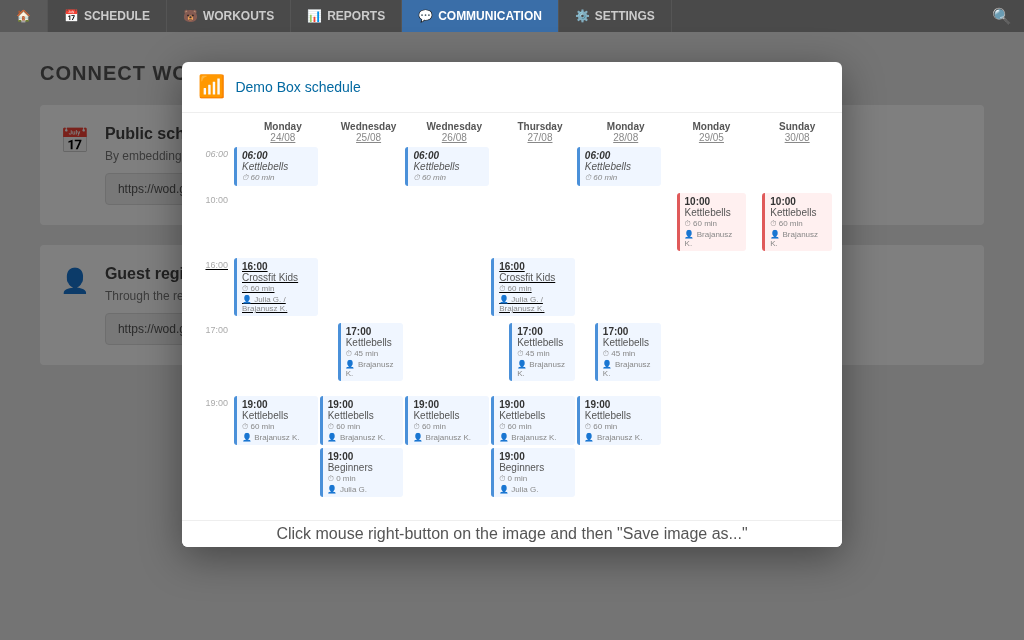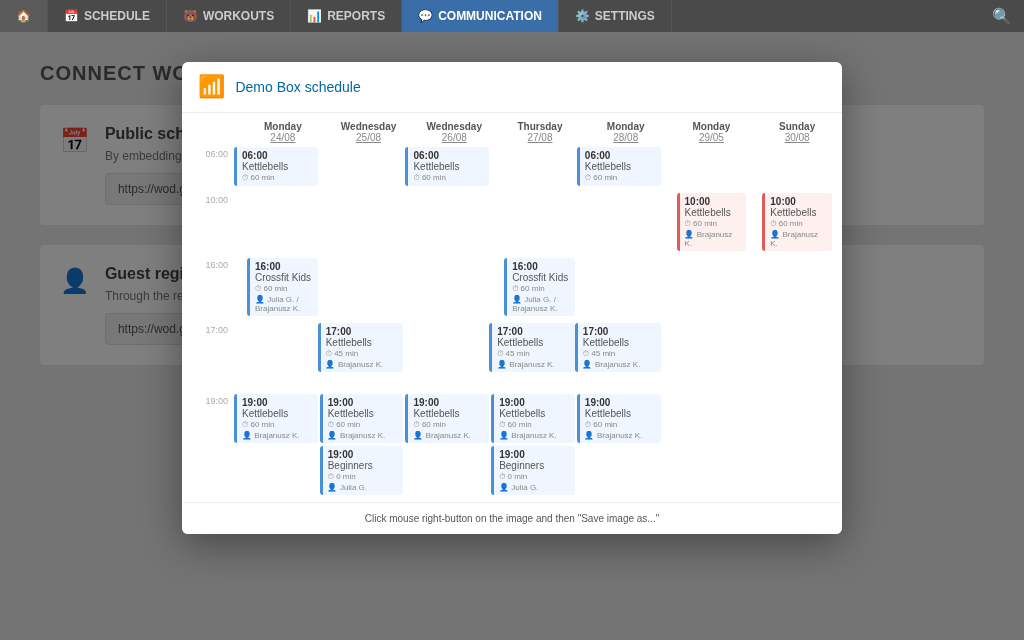--- a/index.html
+++ b/index.html
@@ -185,23 +185,23 @@
       text-align: center;
       font-size: 9px;
       color: #aaa;
       border-top: 1px solid #eee;
       flex-shrink: 0;
     }
 
     
     .instruction-bar {
       background: white;
-      padding: 10px;
+      padding: 4px;
       text-align: center;
-      font-size: 10px;
+      font-size: 16px;
       color: #555;
       border-top: 1px solid #eee;
       flex-shrink: 0;
     }
   </style>
 </head>
 <body>
 
 <nav class="top-nav">
   <div class="nav-item">
@@ -287,21 +287,21 @@
         <div class="day-header">
           <span class="day-name">Monday</span>
           <span class="day-date">29/05</span>
         </div>
         <div class="day-header">
           <span class="day-name">Sunday</span>
           <span class="day-date">30/08</span>
         </div>
       </div>
 
-      <div style="display:grid;grid-template-columns:40px repeat(7,1fr);gap:2px;margin-bottom:4px;">
+      <div style="display:grid;grid-template-columns:40px repeat(7,1fr);gap:2px;margin-bottom:4px;font-style:italic;">
         <div class="time-label">06:00</div>
 
         <div>
           <div class="class-card blue">
             <div class="class-time">06:00</div>
             <div class="class-name">Kettlebells</div>
             <div class="class-detail">⏱ 60 min</div>
           </div>
         </div>
 
@@ -350,21 +350,21 @@
         <div>
           <div class="class-card red">
             <div class="class-time">10:00</div>
             <div class="class-name">Kettlebells</div>
             <div class="class-detail">⏱ 60 min</div>
             <div class="class-detail">👤 Brajanusz K.</div>
           </div>
         </div>
       </div>
 
-      <div style="display:grid;grid-template-columns:40px repeat(7,1fr);gap:15px;margin-bottom:4px;">
+      <div style="display:grid;grid-template-columns:40px repeat(7,1fr);gap:2px;margin-bottom:4px;text-decoration:underline;">
         <div class="time-label">16:00</div>
 
         <div>
           <div class="class-card blue">
             <div class="class-time">16:00</div>
             <div class="class-name">Crossfit Kids</div>
             <div class="class-detail">⏱ 60 min</div>
             <div class="class-detail">👤 Julia G. / Brajanusz K.</div>
           </div>
         </div>
@@ -377,21 +377,21 @@
             <div class="class-name">Crossfit Kids</div>
             <div class="class-detail">⏱ 60 min</div>
             <div class="class-detail">👤 Julia G. / Brajanusz K.</div>
           </div>
         </div>
         <div></div>
         <div></div>
         <div></div>
       </div>
 
-      <div style="display:grid;grid-template-columns:40px repeat(7,1fr);gap:0;margin-bottom:19px;">
+      <div style="display:grid;grid-template-columns:40px repeat(7,1fr);gap:20px;margin-bottom:12px;">
         <div class="time-label">17:00</div>
         <div></div>
 
         <div>
           <div class="class-card blue">
             <div class="class-time">17:00</div>
             <div class="class-name">Kettlebells</div>
             <div class="class-detail">⏱ 45 min</div>
             <div class="class-detail">👤 Brajanusz K.</div>
           </div>
@@ -412,21 +412,21 @@
             <div class="class-time">17:00</div>
             <div class="class-name">Kettlebells</div>
             <div class="class-detail">⏱ 45 min</div>
             <div class="class-detail">👤 Brajanusz K.</div>
           </div>
         </div>
         <div></div>
         <div></div>
       </div>
 
-      <div style="display:grid;grid-template-columns:40px repeat(7,1fr);gap:2px;margin-bottom:4px;">
+      <div style="display:grid;grid-template-columns:40px repeat(7,1fr);gap:2px;margin-bottom:20px;">
         <div class="time-label">19:00</div>
 
         <div>
           <div class="class-card blue">
             <div class="class-time">19:00</div>
             <div class="class-name">Kettlebells</div>
             <div class="class-detail">⏱ 60 min</div>
             <div class="class-detail">👤 Brajanusz K.</div>
           </div>
         </div>

